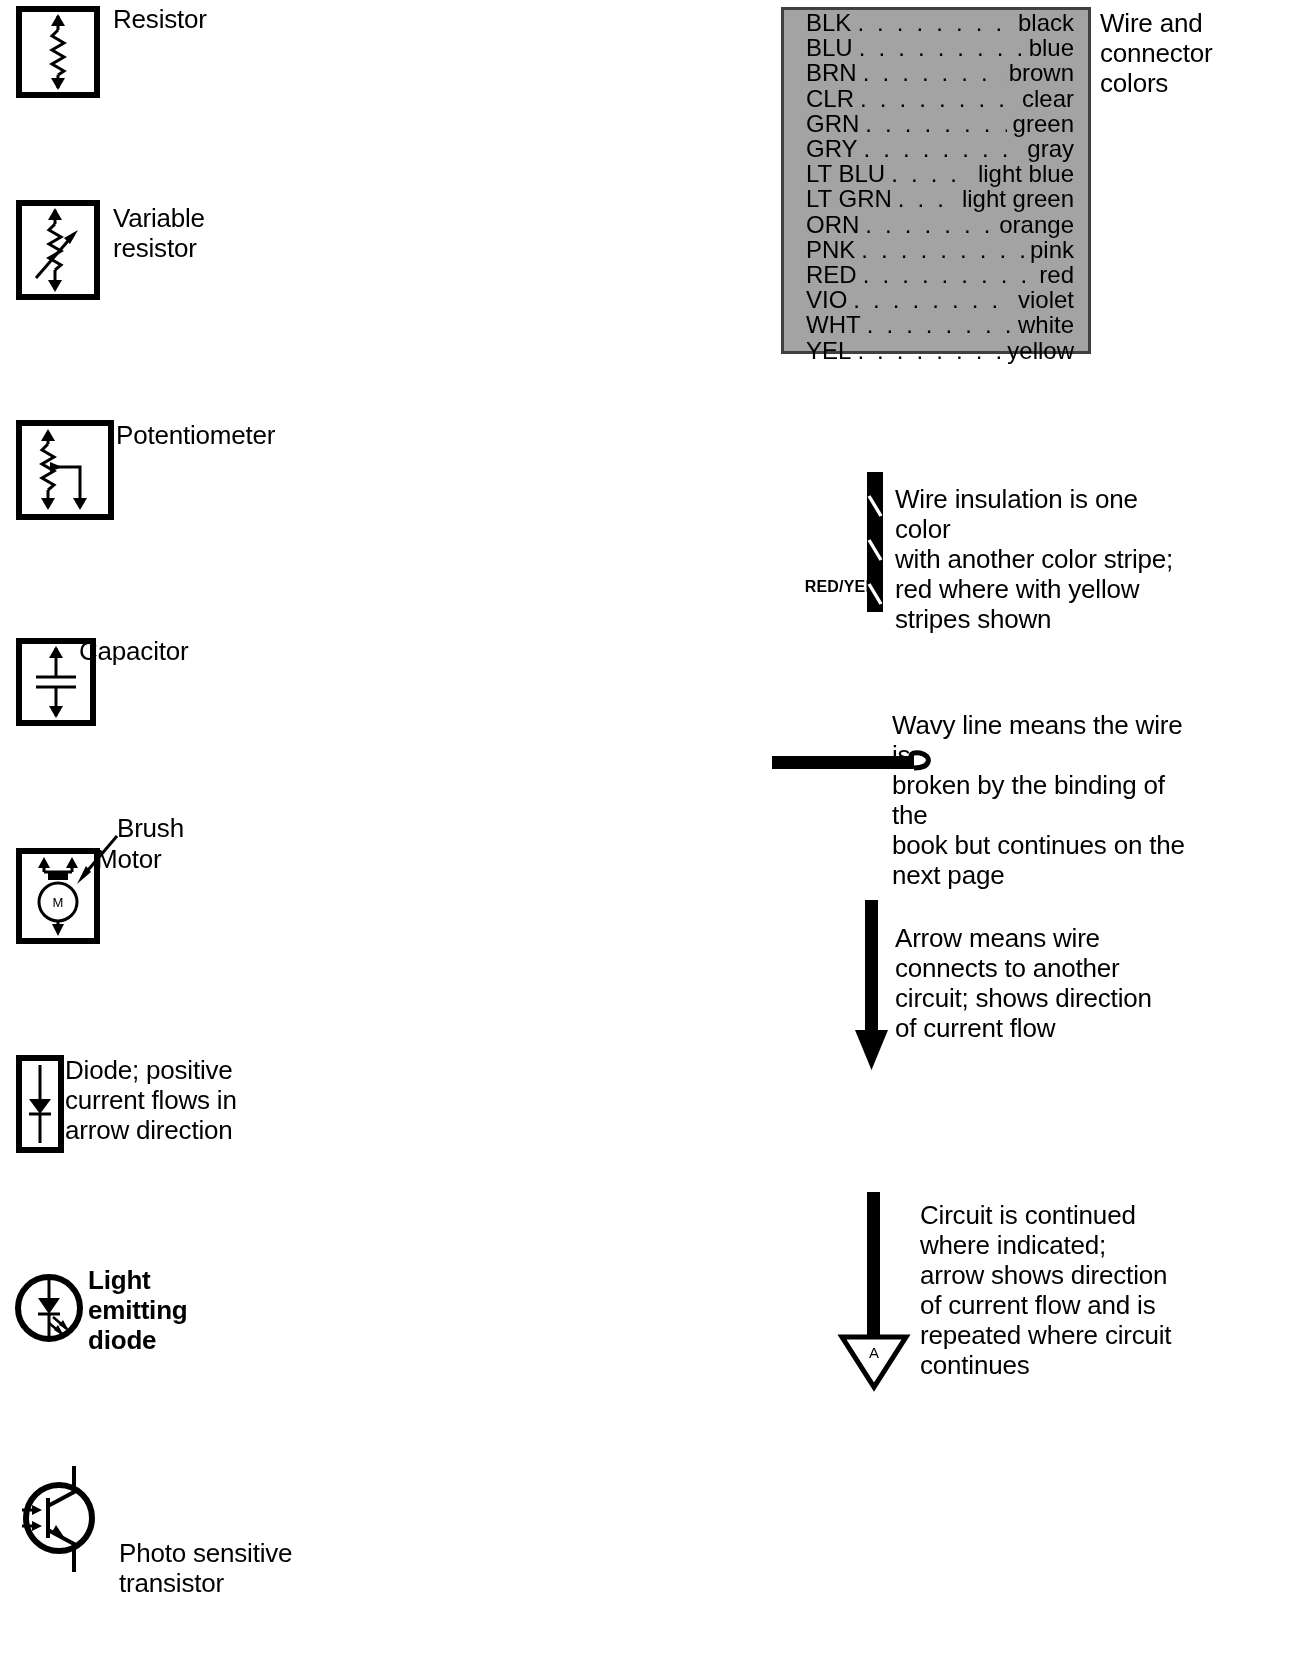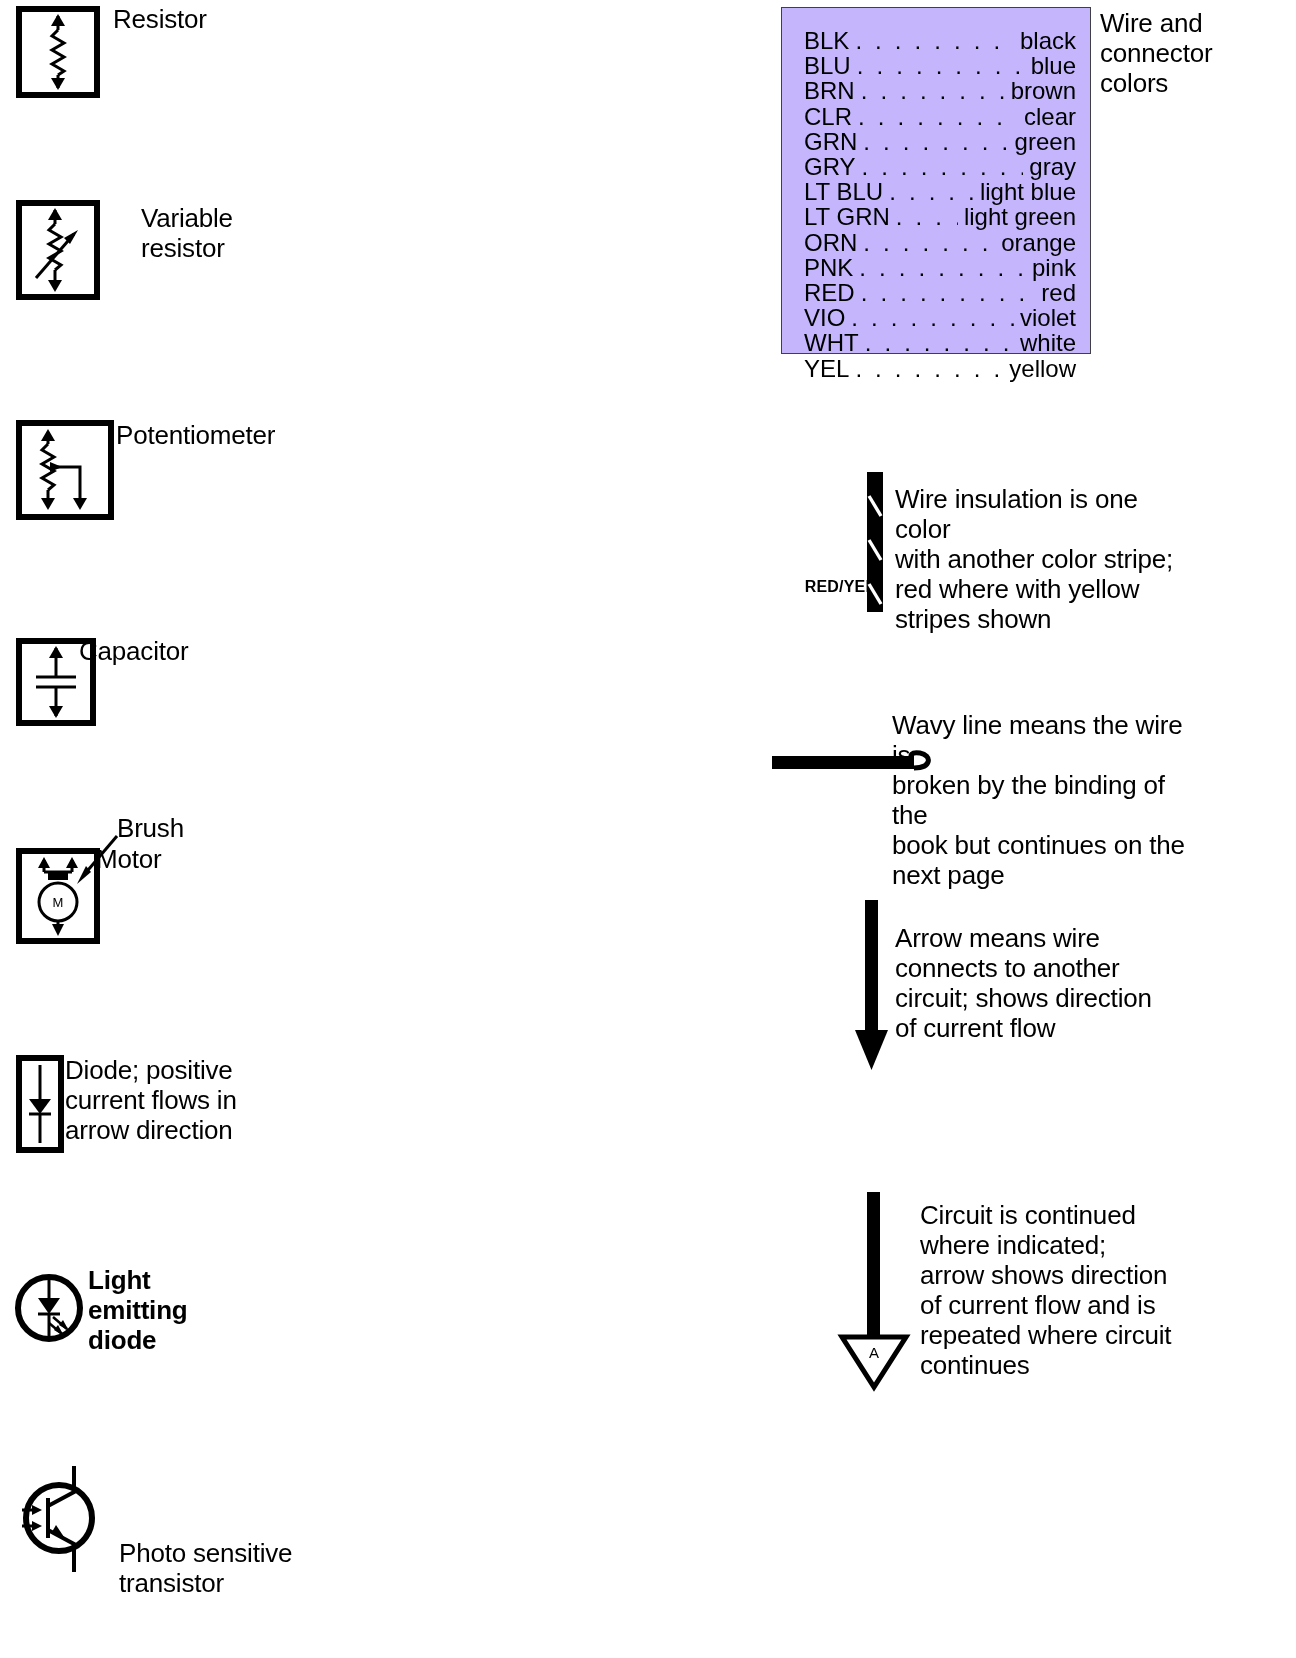--- a/index.html
+++ b/index.html
@@ -29,24 +29,24 @@
   
   .sym-box {
     border: 6px solid #000;
     background: #fff;
     box-sizing: border-box;
   }
   .sym-svg { display: block; }
 
   
   #color-legend-box {
-    border: 1px solid #404040;
+    border: 3px solid #404040;
     box-sizing: border-box;
-    background: #c4b5fd;
-    padding: 20px 14px 10px 22px;
+    background: #a3a3a3;
+    padding: 0 14px 10px 22px;
   }
   .clr-row {
     display: flex;
     align-items: baseline;
     font-size: 24px;
     line-height: 25.2px;
     white-space: nowrap;
   }
   .clr-code { flex: 0 0 auto; }
   .clr-dots {
@@ -90,21 +90,21 @@
       <path d="M33 4 L33 18"></path>
       <path d="M33 18 L27 24 L39 31 L27 38 L39 45 L27 52 L39 59 L33 64"></path>
       <path d="M33 64 L33 82"></path>
       <path d="M14 72 L52 28"></path>
     </g>
     <path d="M33 2 L26 14 L40 14 Z" fill="#000"></path>
     <path d="M33 86 L26 74 L40 74 Z" fill="#000"></path>
     <path d="M56 24 L42 32 L48 38 Z" fill="#000"></path>
   </svg>
 </div>
-<div class="abs lbl" style="left:113px; top:203px; width:220px;margin-left:28px;">Variable
+<div class="abs lbl" style="left:113px; top:203px; width:220px;">Variable
 resistor</div>
 
 <div class="abs sym-box" style="left:16px; top:420px; width:98px; height:100px;">
   <svg class="sym-svg" width="86" height="88" viewBox="0 0 86 88">
     <g stroke="#000" stroke-width="3" fill="none">
       <path d="M26 6 L26 18"></path>
       <path d="M26 18 L20 24 L32 31 L20 38 L32 45 L20 52 L32 59 L26 64"></path>
       <path d="M26 64 L26 78"></path>
       <path d="M30 41 L58 41 L58 74"></path>
     </g>

